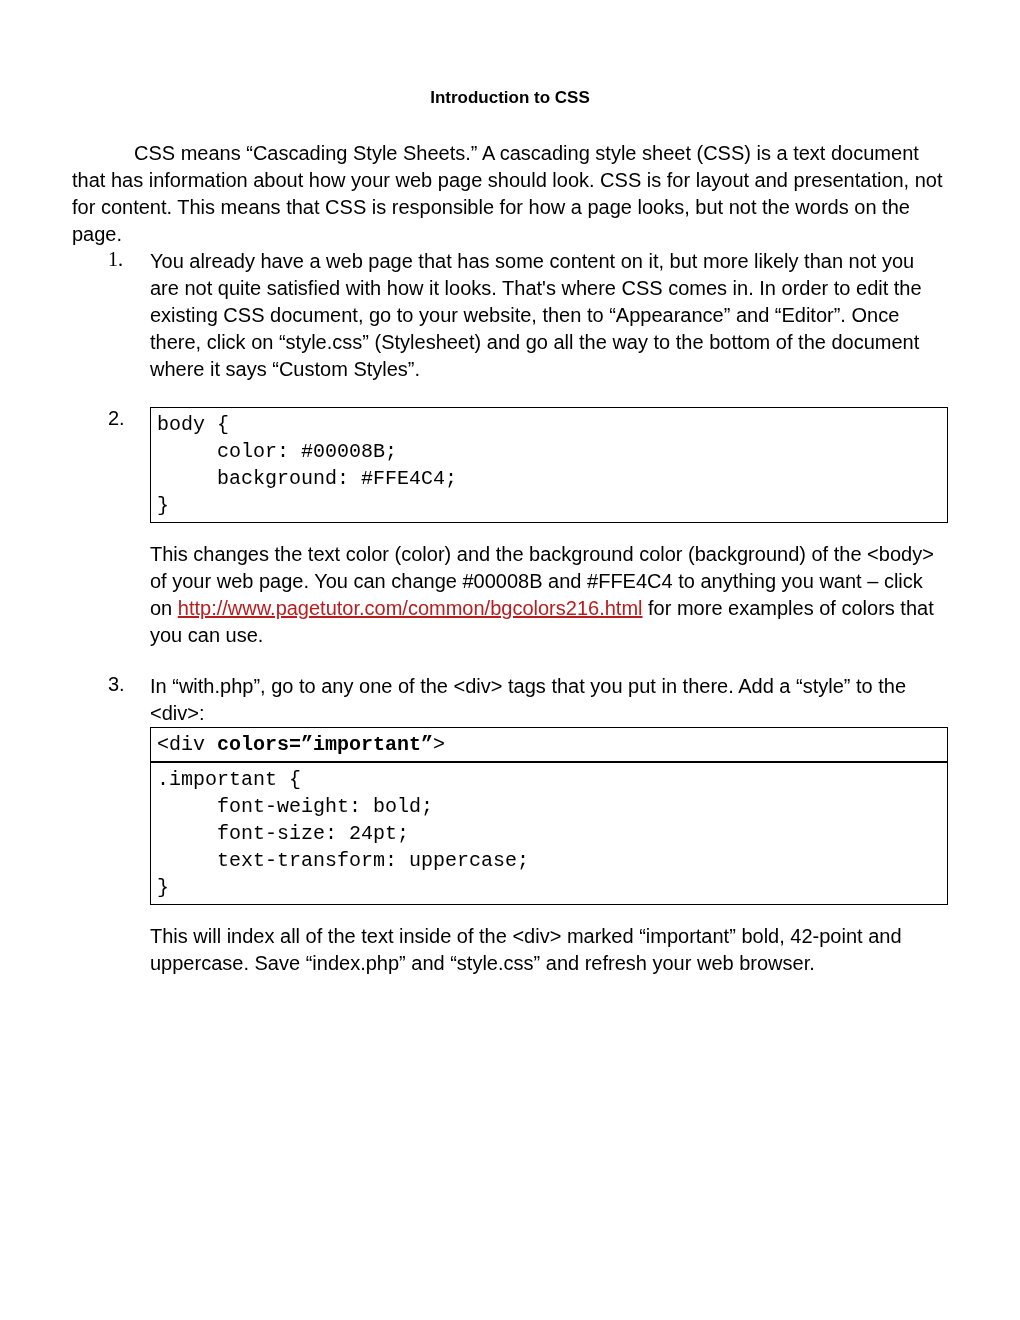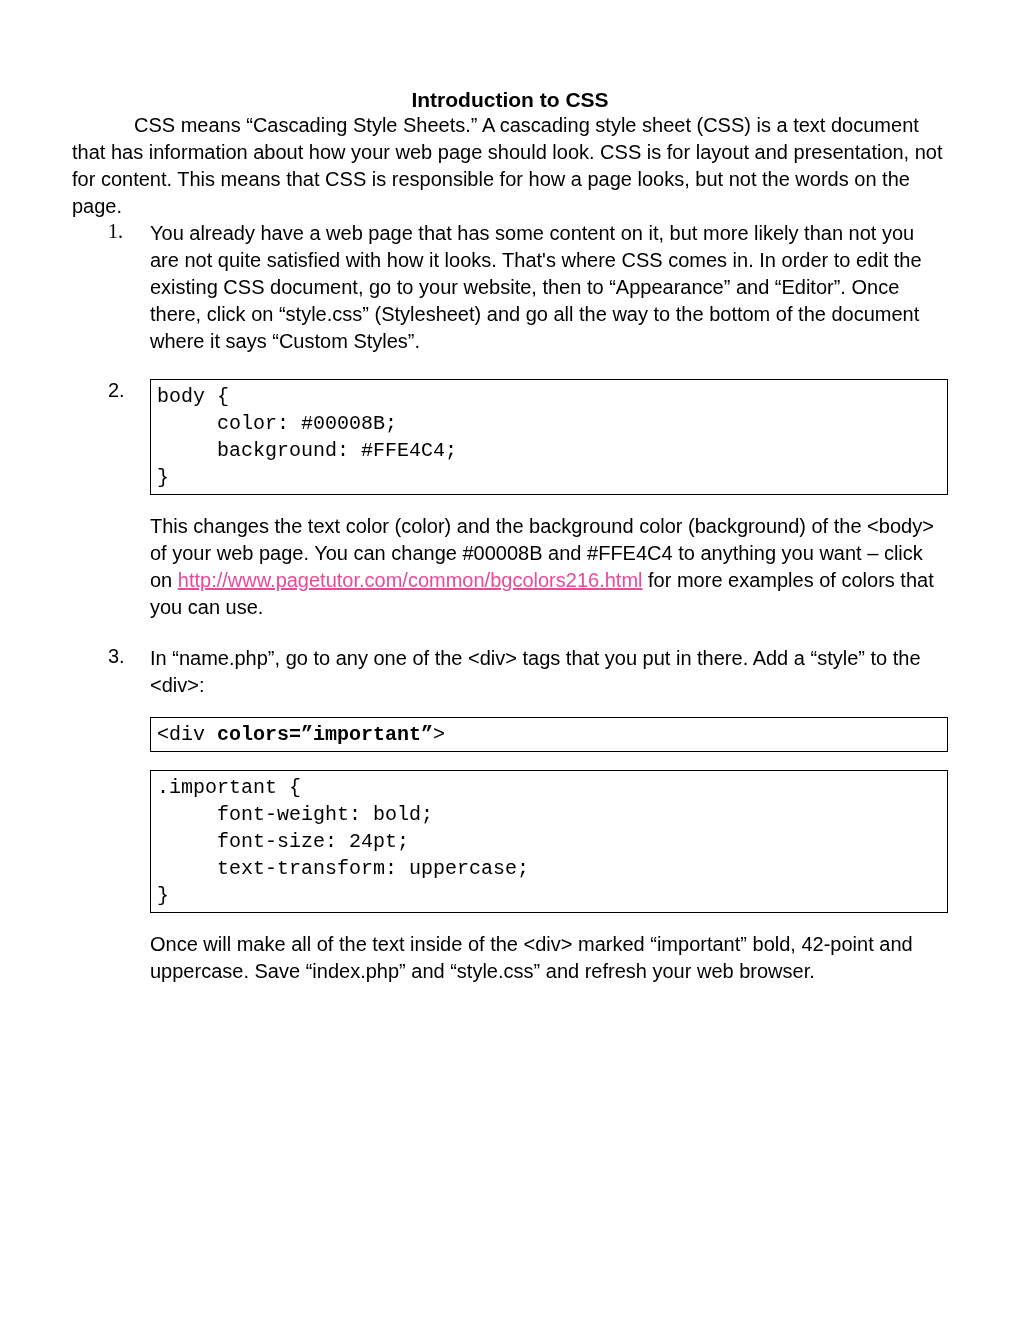--- a/index.html
+++ b/index.html
@@ -7,21 +7,22 @@
       width: 1020px;
       height: 1320px;
       background: #fff;
       font-family: Verdana, Geneva, sans-serif;
       color: #000;
       padding: 88px 72px 60px 72px;
     }
     .title {
       text-align: center;
       font-weight: bold;
-      font-size: 21px;
+      font-size: 17px;
+      margin-bottom: 32px;
     }
     .intro {
       font-size: 20px;
       line-height: 1.35;
     }
     .intro-indent {
       display: inline-block;
       width: 62px;
     }
     ol.main {
@@ -48,32 +49,31 @@
       font-size: 20px;
       line-height: 1.35;
     }
     .para {
       font-size: 20px;
       line-height: 1.35;
       margin-top: 18px;
     }
     .codebox {
       border: 1px solid #000;
-      margin-top: 18px;
       padding: 3px 6px;
       font-family: "Courier New", Courier, monospace;
       font-size: 20px;
       line-height: 1.35;
       white-space: pre;
     }
     .mono {
       font-family: Liberation Sans, sans-serif;
     }
     a.link {
-      color: #ec4899;
+      color: #b91c1c;
     }
     .bold { font-weight: bold; }
   </style>
 </head>
 <body>
 
 <div class="title">Introduction to CSS</div>
 
 <div class="intro"><span class="intro-indent"></span><span>CSS means “Cascading Style Sheets.”  A cascading style sheet (CSS) is a text document that has information about how your web page should look.  CSS is for layout and presentation, not for content.  This means that CSS is responsible for how a page looks, but not the words on the page.</span></div>
 
@@ -88,23 +88,23 @@
     <span class="num">2.</span>
     <div class="codebox">body {
      color: #00008B;
      background: #FFE4C4;
 }</div>
     <div class="para"><span>This changes the text color (</span><span class="mono">color</span><span>) and the background color (</span><span class="mono">background</span><span>) of the &lt;body&gt; of your web page.  You can change </span><span class="mono">#00008B</span><span> and </span><span class="mono">#FFE4C4</span><span> to anything you want – click on </span><a class="link" href="#">http://www.pagetutor.com/common/bgcolors216.html</a><span> for more examples of colors that you can use.</span></div>
   </li>
 
   <li>
     <span class="num">3.</span>
-    <div class="li-text"><span>In “name.php”, go to any one of the </span><span class="mono">&lt;div&gt;</span><span> tags that you put in there.  Add a “style” to the </span><span class="mono">&lt;div&gt;</span><span>:</span></div>
+    <div class="li-text"><span>In “with.php”, go to any one of the </span><span class="mono">&lt;div&gt;</span><span> tags that you put in there.  Add a “style” to the </span><span class="mono">&lt;div&gt;</span><span>:</span></div>
     <div class="codebox"><span>&lt;div </span><span class="bold">colors=”important”</span><span>&gt;</span></div>
     <div class="codebox">.important {
      font-weight: bold;
      font-size: 24pt;
      text-transform: uppercase;
 }</div>
-    <div class="para"><span>Once will make all of the text inside of the </span><span class="mono">&lt;div&gt;</span><span> marked “important” bold, 42-point and uppercase.  Save “index.php” and “style.css” and refresh your web browser.</span></div>
+    <div class="para"><span>This will index all of the text inside of the </span><span class="mono">&lt;div&gt;</span><span> marked “important” bold, 42-point and uppercase.  Save “index.php” and “style.css” and refresh your web browser.</span></div>
   </li>
 
 </ol>
 
 </body></html>

